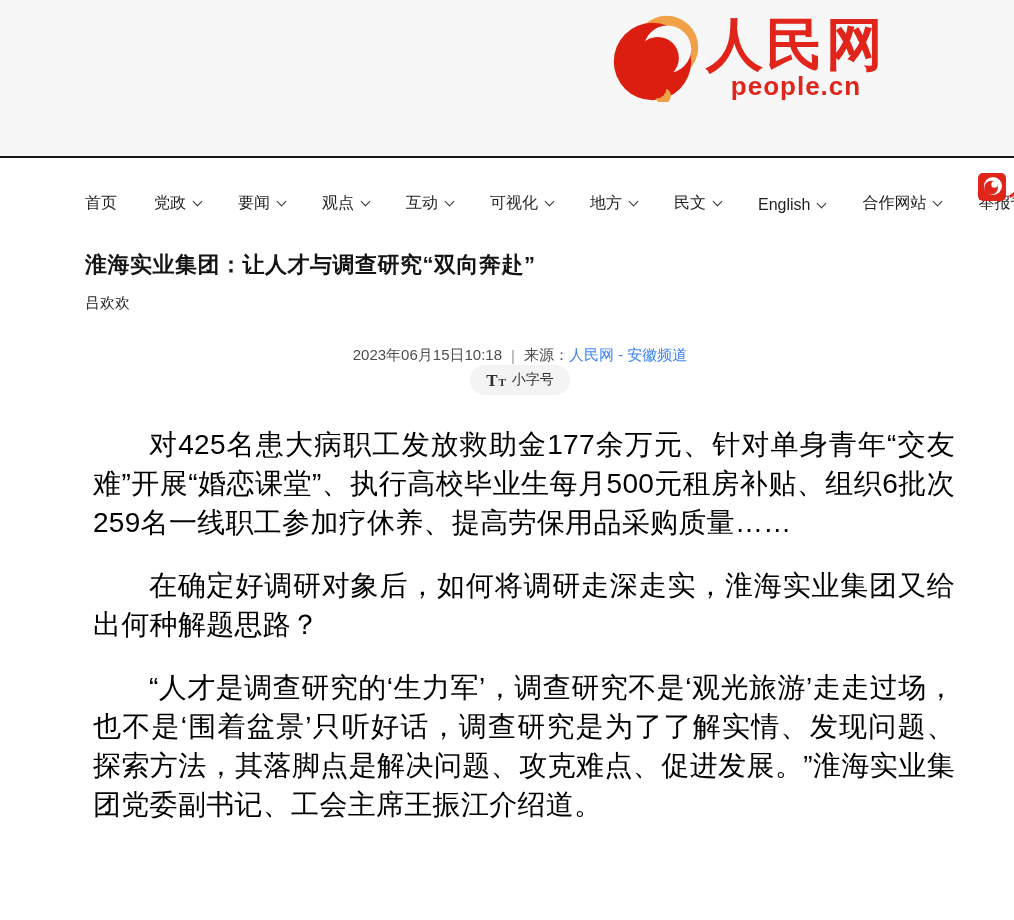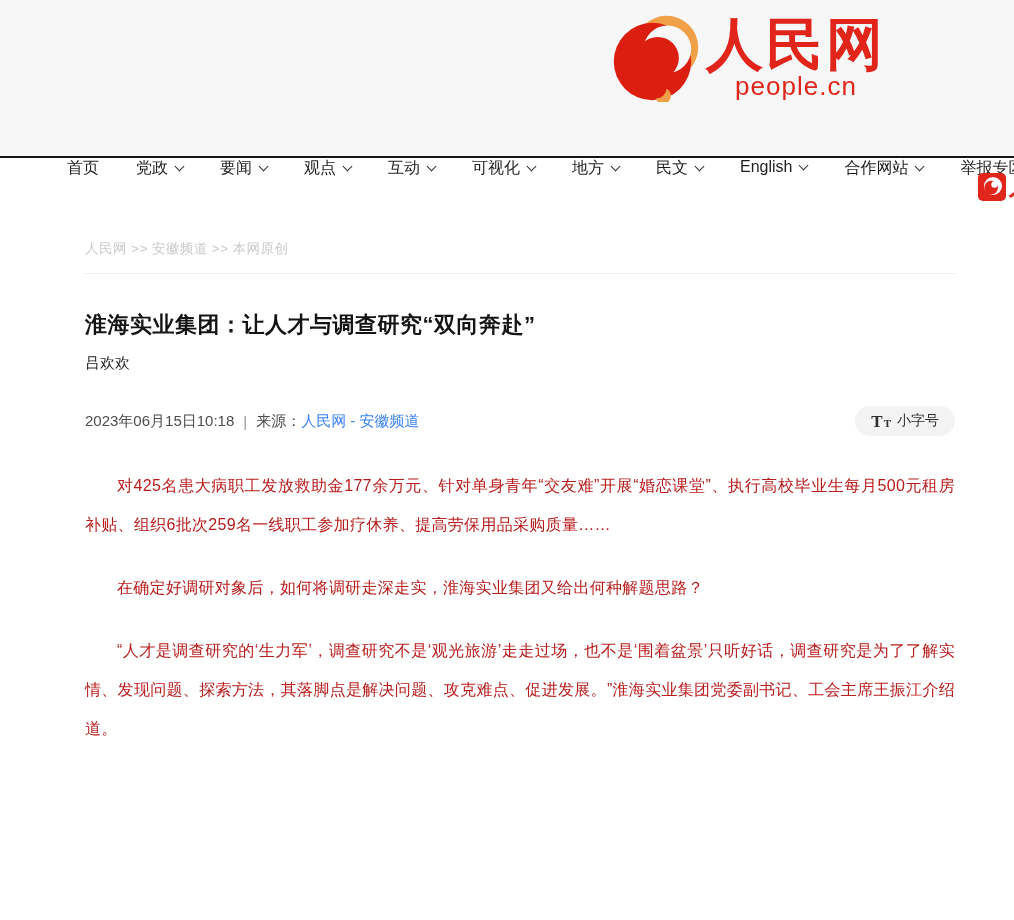--- a/index.html
+++ b/index.html
@@ -21,29 +21,29 @@
   }
   .logo { position: absolute; left: 612px; top: 14px; display: flex; align-items: flex-start; text-decoration: none; cursor: pointer; }
   .logo-mark svg { display: block; }
   .logo-text { display: flex; flex-direction: column; margin-left: 6px; }
   .logo-cn {
     font-size: 57px; font-weight: bold; color: #e1251b;
     line-height: 62px; letter-spacing: 3px;
     font-family: "Liberation Serif", serif;
   }
   .logo-en {
-    font-size: 26px; font-weight: normal; color: #e1251b;
+    font-size: 26px; font-weight: bold; color: #e1251b;
     text-align: center; margin-top: -5px; letter-spacing: 1px;
   }
 
   
   .navbar {
     height: 56px; background: #ffffff;
-    display: flex; align-items: flex-start;
-    padding-left: 67px; gap: 37px;
+    display: flex; align-items: flex-end;
+    padding-left: 85px; gap: 37px;
     position: relative; white-space: nowrap;
   }
   .nav-item { font-size: 16px; color: #1f1f1f; display: flex; align-items: center; text-decoration: none; cursor: pointer; }
   .chev {
     width: 7px; height: 7px;
     border-right: 1.6px solid #333; border-bottom: 1.6px solid #333;
     transform: rotate(45deg);
     display: inline-block; margin-left: 8px; margin-top: -4px;
   }
   .nav-right { position: absolute; left: 978px; top: 14px; display: flex; align-items: center; }
@@ -61,39 +61,39 @@
   .bc-sep { color: #c9c9c9; margin: 0 4px; }
 
   .article-title {
     margin-top: 37px;
     font-size: 22px; font-weight: 700; color: #141414;
     line-height: 1.3; letter-spacing: 0.5px;
   }
 
   .author { font-size: 15px; color: #1f1f1f; }
 
-  .meta-row { margin-top: 33px; display: flex; justify-content: space-between; align-items: center; }
+  .meta-row { margin-top: 33px; display: flex; justify-content: space-between; align-items: center; flex-direction: column; }
   .meta-left { font-size: 15px; color: #4d4d4d; display: flex; align-items: center; }
   .meta-divider { color: #9a9a9a; margin: 0 9px; }
   .source-link { color: #3b82f6; text-decoration: none; cursor: pointer; }
   .font-size-btn {
     background: #f3f3f3; border: none; border-radius: 15px;
     height: 30px; padding: 0 16px;
     display: flex; align-items: center;
     font-size: 14px; color: #2e2e2e; cursor: pointer;
     font-family: "Liberation Sans", sans-serif;
   }
   .t-big { font-family: "Liberation Serif", serif; font-weight: bold; font-size: 17px; line-height: 1; }
   .t-sub { font-family: "Liberation Serif", serif; font-weight: bold; font-size: 11px; line-height: 1; margin-top: 5px; margin-left: 1px; margin-right: 6px; }
 
   .article-body { margin-top: 30px; }
   .para {
-    font-size: 16px; line-height: 39px; color: #b91c1c;
+    font-size: 28px; line-height: 39px; color: #000000;
     text-align: justify; text-indent: 2em;
-    margin: 0 0 24px 0; letter-spacing: 0.3px;
+    margin: 0 0 24px 8px; letter-spacing: 0.3px;
   }
 </style>
 </head>
 <body>
 
 <header class="top-header">
   <a class="logo">
     <span class="logo-mark">
       <svg viewBox="0 0 100 100" width="88" height="88" aria-hidden="true">
         <circle cx="62" cy="38" r="36" fill="#f0a148"></circle>
@@ -162,21 +162,20 @@
         <circle cx="15" cy="13" r="9" fill="#ffffff"></circle>
         <circle cx="13.2" cy="14.6" r="6.8" fill="#e1251b"></circle>
         <circle cx="16.5" cy="11.5" r="3.2" fill="#ffffff"></circle>
       </svg>
     </span>
     <span class="nav-brand-cut">人民网</span>
   </div>
 </nav>
 
 <main class="content">
-  <div class="breadcrumb"><a class="bc-link">人民网</a><span class="bc-sep">&gt;&gt;</span><a class="bc-link">安徽频道</a><span class="bc-sep">&gt;&gt;</span><a class="bc-link">本网原创</a></div>
 
   <h1 class="article-title">淮海实业集团：让人才与调查研究“双向奔赴”</h1>
 
   <div class="author">吕欢欢</div>
 
   <div class="meta-row">
     <div class="meta-left">
       <span>2023年06月15日10:18</span>
       <span class="meta-divider">|</span>
       <span>来源：</span>

